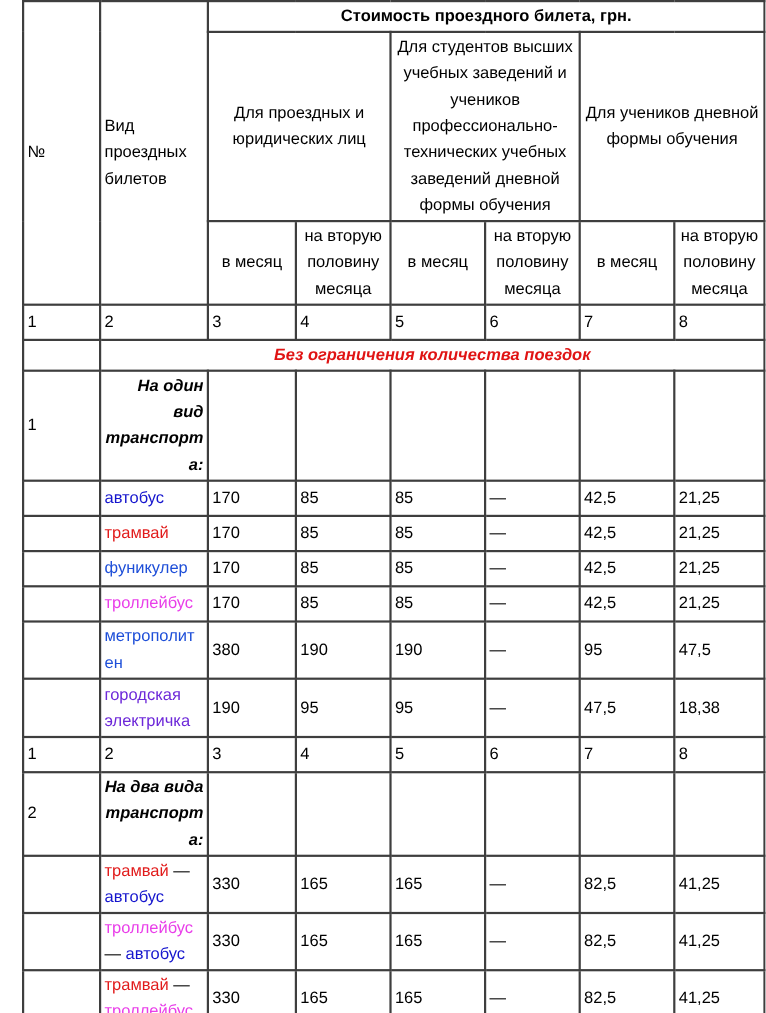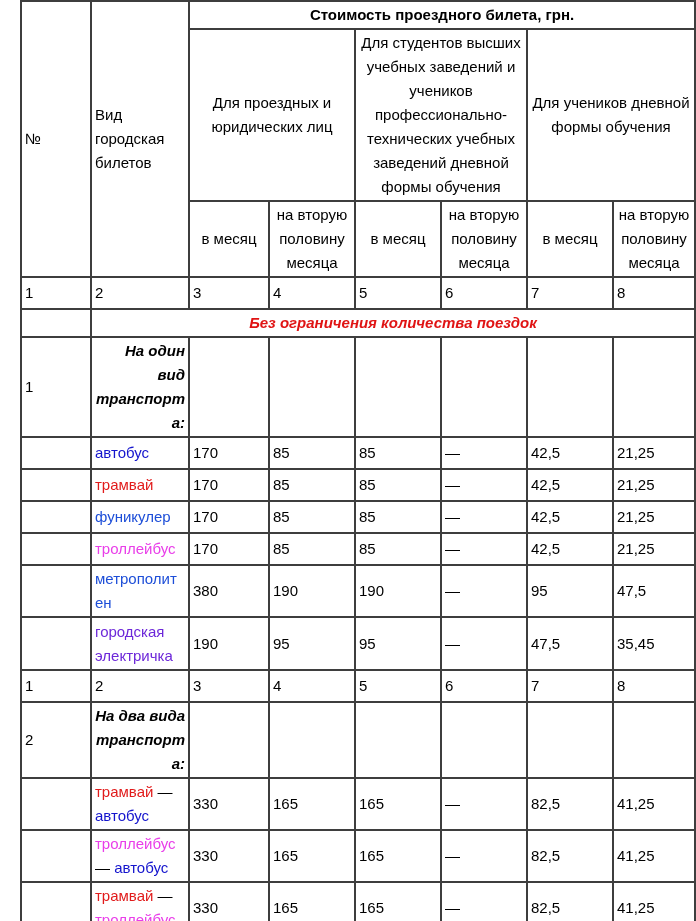--- a/index.html
+++ b/index.html
@@ -47,21 +47,21 @@
       <col style="width:86px">
     <col style="width:86px">
       <col style="width:86px">
       <col style="width:86px">
       <col style="width:82px">
   </colgroup>
   <tbody>
 
     <tr class="r-title">
       <td class="c-left" rowspan="3">№</td>
-      <td class="c-left" rowspan="3">Вид городская билетов</td>
+      <td class="c-left" rowspan="3">Вид проездных билетов</td>
       <td class="c-center bold" colspan="6">Стоимость проездного билета, грн.</td>
     </tr>
 
     <tr class="r-groups">
       <td class="c-center" colspan="2">Для проездных и юридических лиц</td>
       <td class="c-center" colspan="2">Для студентов высших учебных заведений и учеников профессионально-технических учебных заведений дневной формы обучения</td>
       <td class="c-center" colspan="2">Для учеников дневной формы обучения</td>
     </tr>
 
     <tr class="r-subs">
@@ -151,21 +151,21 @@
       <td>47,5</td>
     </tr>
     <tr class="r-tall">
       <td></td>
       <td><span style="color: #6d28d9;">городская электричка</span></td>
       <td>190</td>
       <td>95</td>
       <td>95</td>
       <td>—</td>
       <td>47,5</td>
-      <td>35,45</td>
+      <td>18,38</td>
     </tr>
 
     <tr class="r-nums">
       <td>1</td>
       <td>2</td>
       <td>3</td>
       <td>4</td>
       <td>5</td>
       <td>6</td>
       <td>7</td>

